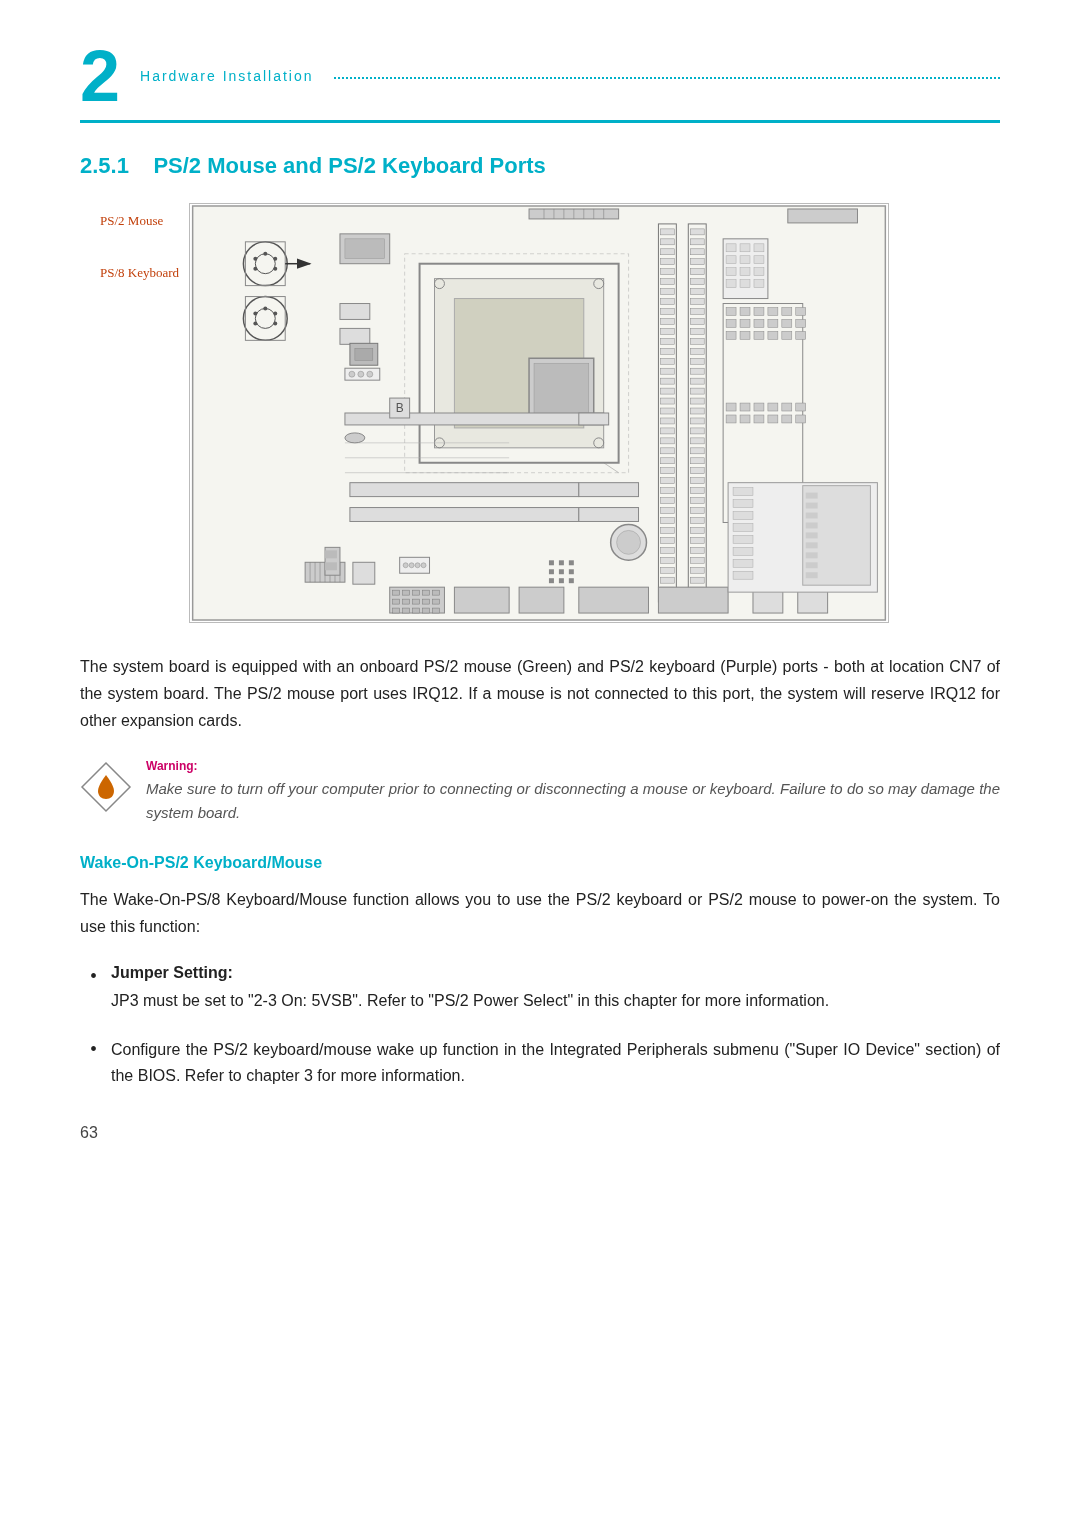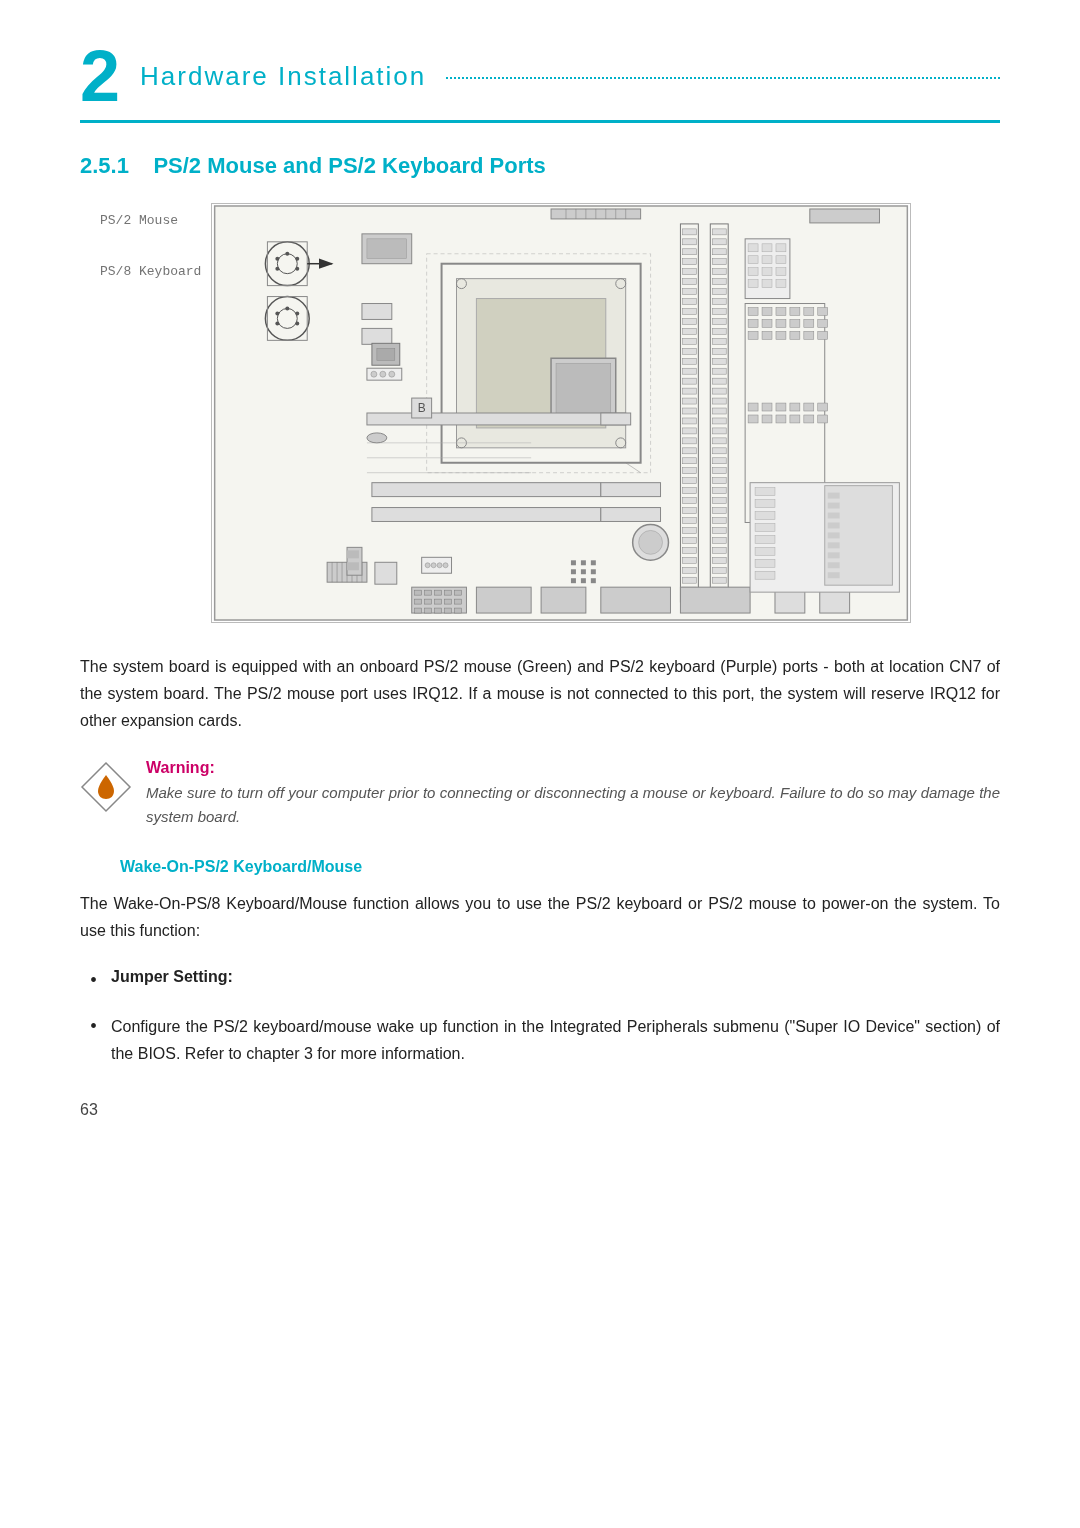--- a/index.html
+++ b/index.html
@@ -33,21 +33,21 @@
       line-height: 1;
       margin-right: 20px;
       font-family: Arial, sans-serif;
     }
 
     .chapter-title-block {
       flex: 1;
     }
 
     .chapter-title {
-      font-size: 26px;
+      font-size: 14px;
       color: #00b0c8;
       font-family: Arial, sans-serif;
       font-weight: normal;
       letter-spacing: 2px;
       display: flex;
       align-items: center;
       gap: 10px;
     }
 
     .chapter-dots {
@@ -77,22 +77,22 @@
     .ps2-labels {
       display: flex;
       flex-direction: column;
       gap: 36px;
       margin-right: 10px;
       padding-top: 10px;
     }
 
     .ps2-label {
       font-size: 13px;
-      color: #737373;
-      font-family: Liberation Mono, monospace;
+      color: #c2410c;
+      font-family: Liberation Serif, serif;
       white-space: nowrap;
     }
 
     .motherboard-svg {
       border: 1px solid #bbb;
     }
 
     
     .body-text {
       font-size: 16px;
@@ -116,21 +116,21 @@
       height: 52px;
       flex-shrink: 0;
       margin-top: 2px;
     }
 
     .warning-content {
       flex: 1;
     }
 
     .warning-title {
-      font-size: 16px;
+      font-size: 12px;
       font-weight: bold;
       color: #cc0066;
       margin-bottom: 4px;
       font-family: Arial, sans-serif;
     }
 
     .warning-text {
       font-size: 15px;
       color: #555;
       font-style: italic;
@@ -139,21 +139,20 @@
       font-family: Arial, sans-serif;
     }
 
     
     .sub-section-heading {
       font-size: 16px;
       font-weight: bold;
       color: #00b0c8;
       margin-bottom: 14px;
       font-family: Arial, sans-serif;
-      margin-left: 40px;
     }
 
     
     .bullet-list {
       list-style: none;
       padding: 0;
       margin-left: 10px;
     }
 
     .bullet-item {
@@ -570,20 +569,21 @@
 
   <div class="sub-section-heading">Wake-On-PS/2  Keyboard/Mouse</div>
 
   <p class="body-text">The Wake-On-PS/8 Keyboard/Mouse function allows you to use the PS/2 keyboard or PS/2 mouse to power-on the system. To use this function:</p>
 
   <ul class="bullet-list">
     <li class="bullet-item">
       <span class="bullet-dot">•</span>
       <div class="bullet-content">
         <div class="bullet-label">Jumper Setting:</div>
+        <div class="bullet-text">JP3 must be set to "2-3 On: 5VSB". Refer to "PS/2 Power Select" in this chapter for more information.</div>
       </div>
     </li>
     <li class="bullet-item">
       <span class="bullet-dot">•</span>
       <div class="bullet-content">
         <div class="bullet-text">Configure the PS/2 keyboard/mouse wake up function in the Integrated Peripherals submenu ("Super IO Device" section) of the BIOS. Refer to chapter 3 for more information.</div>
       </div>
     </li>
   </ul>
 

